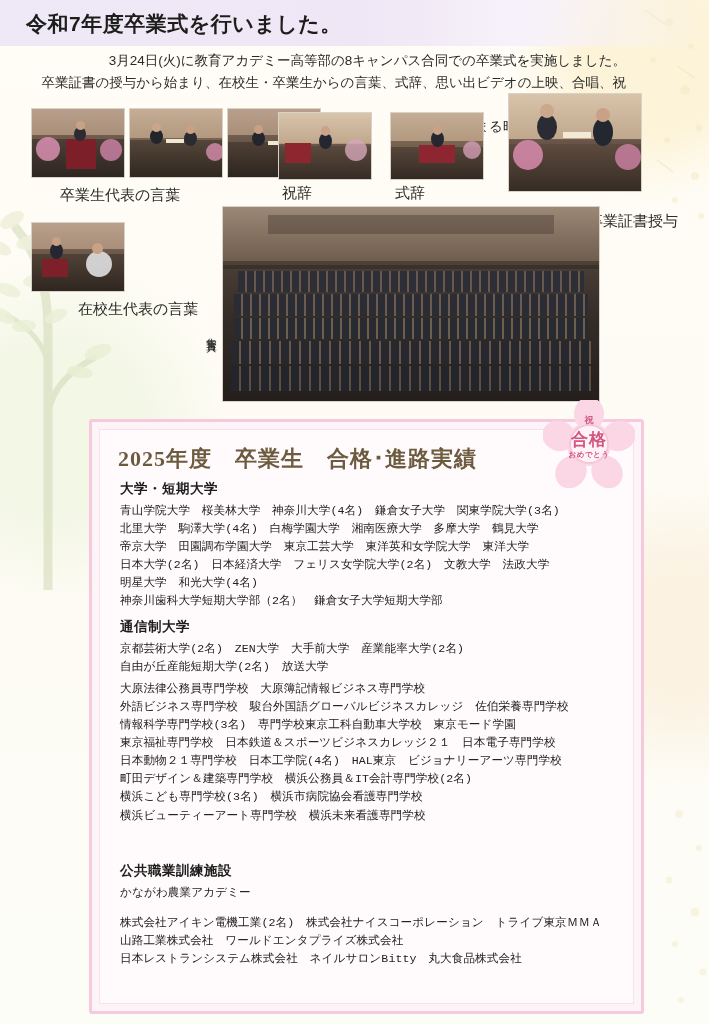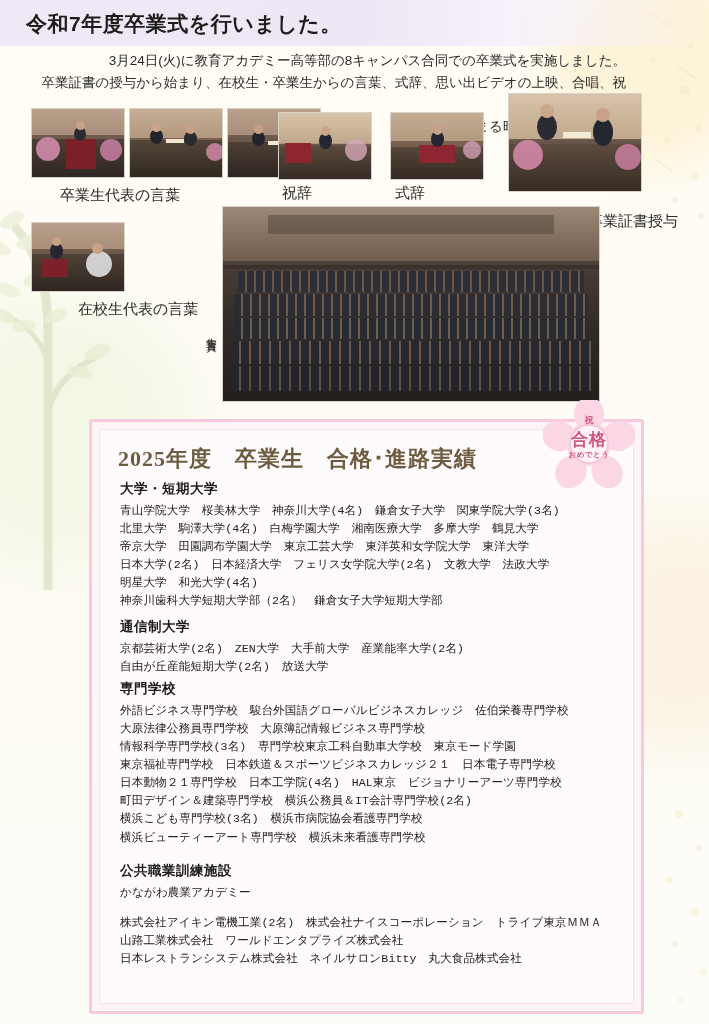--- a/index.html
+++ b/index.html
@@ -308,23 +308,22 @@
       <div class="sec-l">神奈川歯科大学短期大学部（2名）　鎌倉女子大学短期大学部</div>
     </div>
 
     <div class="sec" style="top:196px;">
       <div class="sec-h">通信制大学</div>
       <div class="sec-l">京都芸術大学(2名)　ZEN大学　大手前大学　産業能率大学(2名)</div>
       <div class="sec-l">自由が丘産能短期大学(2名)　放送大学</div>
     </div>
 
     <div class="sec" style="top:258px;">
-      <div class="sec-h">専門学校</div>
+      <div class="sec-l">大原法律公務員専門学校　大原簿記情報ビジネス専門学校</div>
       <div class="sec-l">外語ビジネス専門学校　駿台外国語グローバルビジネスカレッジ　佐伯栄養専門学校</div>
-      <div class="sec-l">大原法律公務員専門学校　大原簿記情報ビジネス専門学校</div>
       <div class="sec-l">情報科学専門学校(3名)　専門学校東京工科自動車大学校　東京モード学園</div>
       <div class="sec-l">東京福祉専門学校　日本鉄道＆スポーツビジネスカレッジ２１　日本電子専門学校</div>
       <div class="sec-l">日本動物２１専門学校　日本工学院(4名)　HAL東京　ビジョナリーアーツ専門学校</div>
       <div class="sec-l">町田デザイン＆建築専門学校　横浜公務員＆IT会計専門学校(2名)</div>
       <div class="sec-l">横浜こども専門学校(3名)　横浜市病院協会看護専門学校</div>
       <div class="sec-l">横浜ビューティーアート専門学校　横浜未来看護専門学校</div>
     </div>
 
     <div class="sec" style="top:440px;">
       <div class="sec-h">公共職業訓練施設</div>

